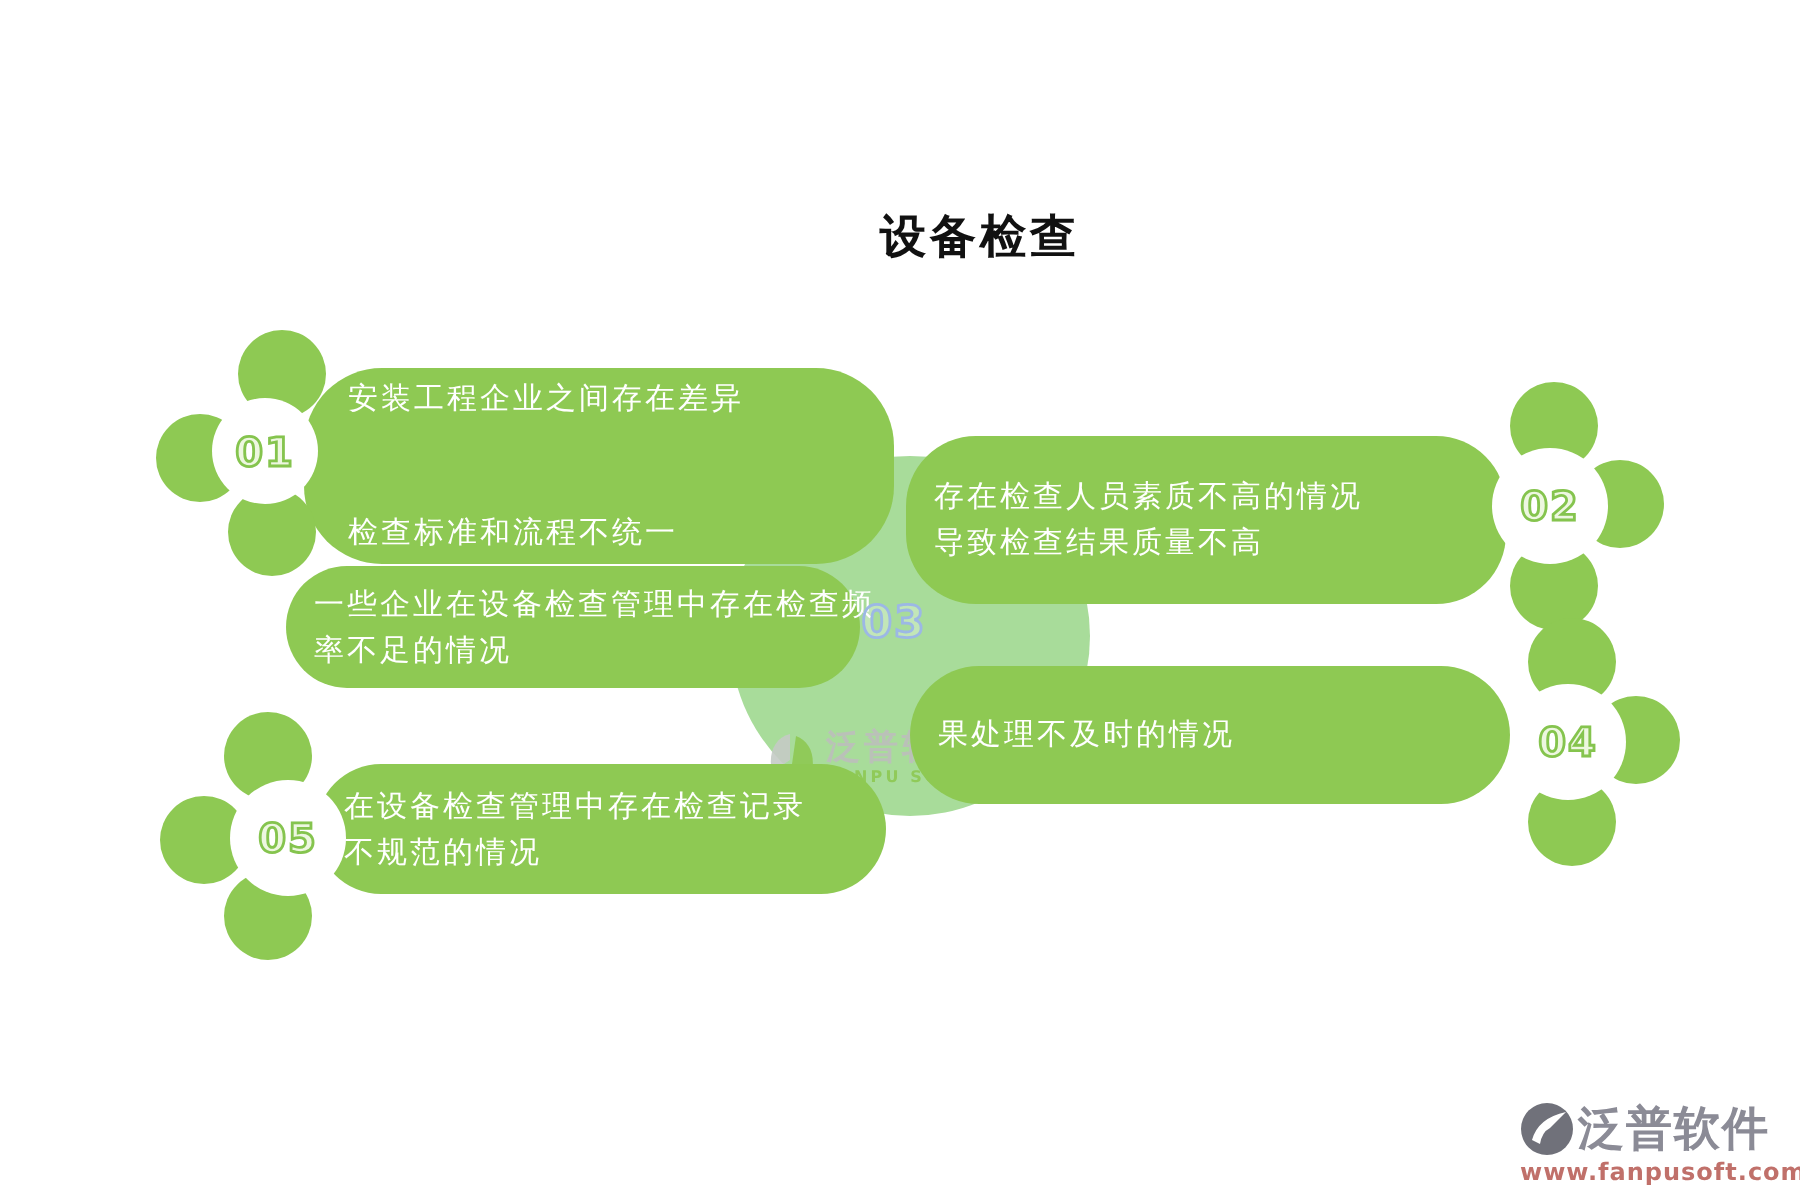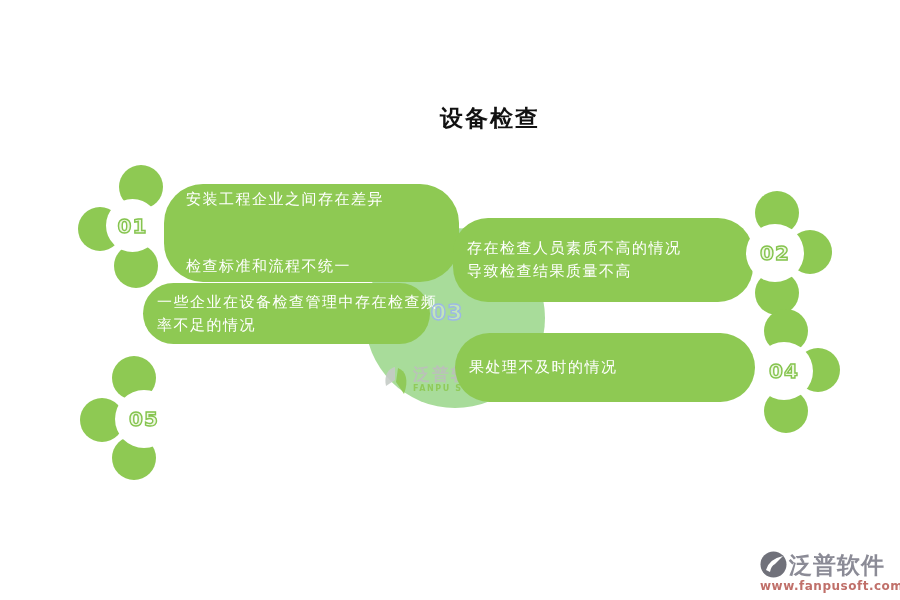--- a/index.html
+++ b/index.html
@@ -77,39 +77,43 @@
       <path d="M15 4 C23 7 26 16 21 30 L13 18 Z" fill="#8ec953"></path>
     </svg>
     <div class="wm-text">
       <div class="wm-brand">泛普软件</div>
       <div class="wm-sub">FANPU SOFTWARE</div>
     </div>
   </div>
 
   <div class="title">设备检查</div>
 
-  <div class="pill" style="left:164px;top:184px;width:295px;height:98px;border-radius:39px;padding-left:22px;gap:44px;">
+  <div class="pill" style="left:152px;top:184px;width:295px;height:98px;border-radius:39px;padding-left:22px;gap:44px;">
     <div class="pline">安装工程企业之间存在差异</div>
     <div class="pline">检查标准和流程不统一</div>
   </div>
 
   <div class="pill" style="left:453px;top:218px;width:300px;height:84px;border-radius:35px;padding-left:14px;">
     <div class="pline">存在检查人员素质不高的情况</div>
     <div class="pline">导致检查结果质量不高</div>
   </div>
 
   <div class="pill" style="left:143px;top:283px;width:287px;height:61px;border-radius:31px;padding-left:14px;">
     <div class="pline">一些企业在设备检查管理中存在检查频</div>
     <div class="pline">率不足的情况</div>
   </div>
 
   <div class="pill" style="left:455px;top:333px;width:300px;height:69px;border-radius:35px;padding-left:14px;">
     <div class="pline">果处理不及时的情况</div>
   </div>
 
+  <div class="pill" style="left:158px;top:382px;width:285px;height:65px;border-radius:33px;padding-left:14px;">
+    <div class="pline">在设备检查管理中存在检查记录</div>
+    <div class="pline">不规范的情况</div>
+  </div>
 
   <div class="badge">
     <span class="petal" style="left:119px;top:165px;"></span>
     <span class="petal" style="left:78px;top:207px;"></span>
     <span class="petal" style="left:114px;top:244px;"></span>
     <span class="badge-circle" style="left:106px;top:199px;width:53px;height:53px;text-align:center;">
       <span class="badge-num">01</span>
     </span>
   </div>
 

